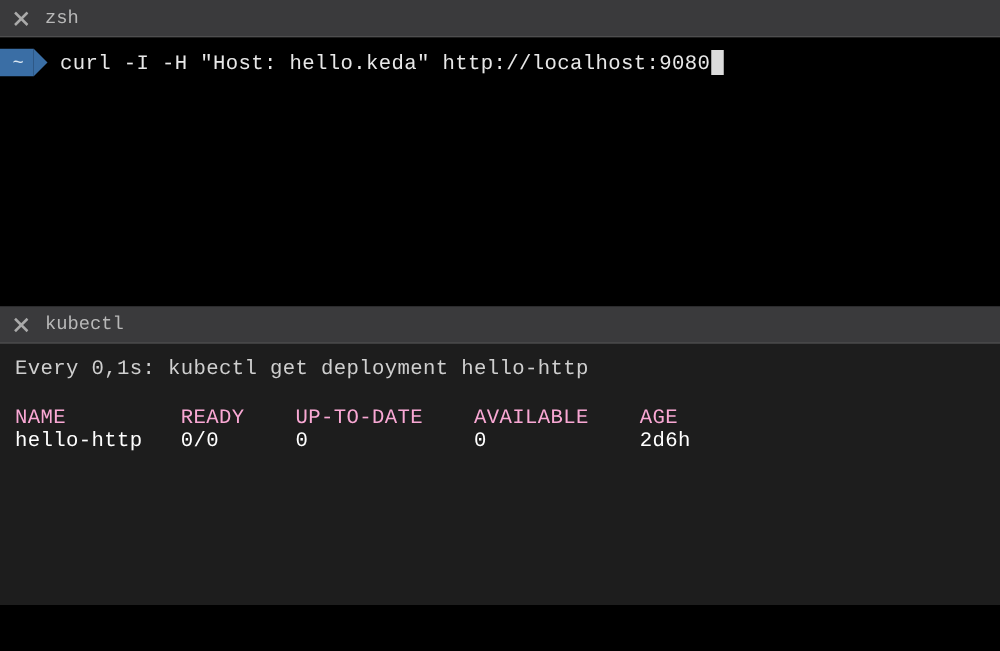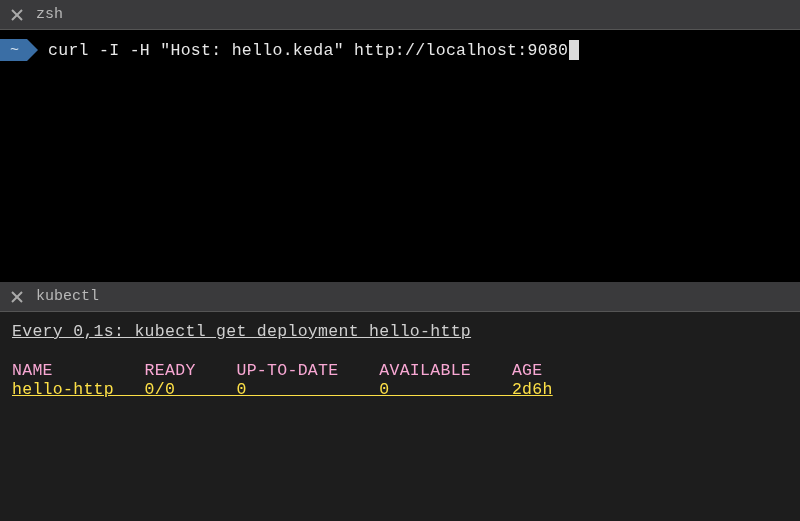--- a/index.html
+++ b/index.html
@@ -13,24 +13,25 @@
       font-family: Menlo, Monaco, "Courier New", monospace;
       font-size: 16px;
       background: #000;
       overflow: hidden;
     }
     .pane {
       display: flex;
       flex-direction: column;
     }
     .pane-top {
-      height: 282px;
+      height: 228px;
     }
     .pane-bottom {
       height: 239px;
+      margin-top: 17px;
     }
     .titlebar {
       background: #3a3a3c;
       color: #b8b8b8;
       height: 30px;
       display: flex;
       align-items: center;
       padding: 0 10px;
       border-bottom: 1px solid #555;
       font-size: 15px;
@@ -106,30 +107,28 @@
       width: 10px;
       height: 20px;
       background: #dcdcdc;
       vertical-align: middle;
       margin-left: 1px;
     }
     .watch-line {
       color: #cfcfcf;
       margin-bottom: 20px;
       white-space: pre;
-      text-decoration: underline;
     }
     .table-header {
       color: #f9a8d4;
       white-space: pre;
     }
     .table-row {
-      color: #fde047;
+      color: #ffffff;
       white-space: pre;
-      text-decoration: underline;
     }
   </style>
 </head>
 <body>
 
 <div class="pane pane-top">
   <div class="titlebar">
     <span class="close-icon">
       <svg viewBox="0 0 12 12">
           <line x1="1" y1="1" x2="11" y2="11"></line>

